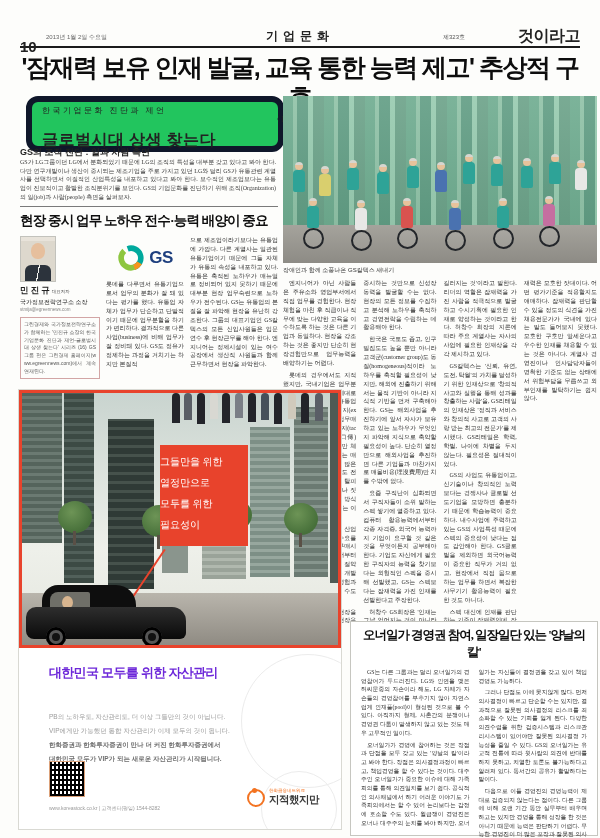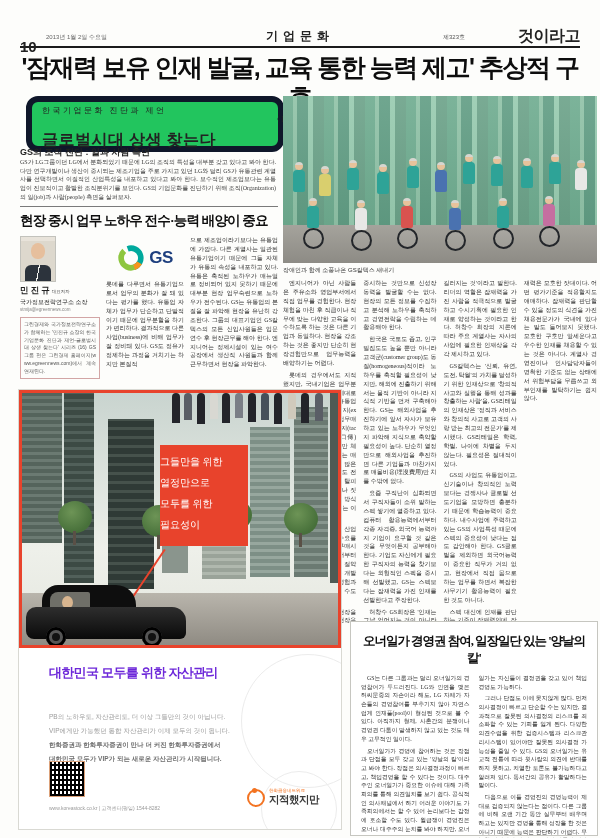--- a/index.html
+++ b/index.html
@@ -99,21 +99,21 @@
       repeating-linear-gradient(90deg,#000 0 2px,#fff 2px 4px);background-size:100% 100%;}
   .site{position:absolute;left:30px;bottom:18px;font:5px "Liberation Sans",sans-serif;color:#9a9a9a;}
   .hanwha{position:absolute;right:22px;bottom:22px;display:flex;align-items:center;gap:4px;}
   .hglyph{width:14px;height:14px;border:2.5px solid #f37321;border-radius:50%;position:relative;}
   .hglyph::after{content:"";position:absolute;left:3px;top:-3px;width:5px;height:5px;border-radius:50%;background:#f37321;}
   .hstack{text-align:left;}
   .hsmall{display:block;font:4.5px "Liberation Sans",sans-serif;color:#f37321;}
   .hbrand{display:block;font:800 10.5px "Liberation Sans",sans-serif;color:#3a3a3a;letter-spacing:-.5px;}
   
   .barticle{position:absolute;left:350px;top:621px;width:248px;height:215px;border:1px solid #c6c6c0;
-            background:#fff;box-sizing:border-box;padding:11px 10px;}
+            background:#fff;box-sizing:border-box;padding:5px 10px;}
   .btitle{font:900 12.5px "Liberation Serif",serif;letter-spacing:-1px;color:#0d0d0d;text-align:center;}
   .bcols{margin-top:7px;height:172px;overflow:hidden;column-count:2;column-gap:9px;column-fill:auto;
          font:5.8px/1.5 "Liberation Serif",serif;color:#2c2c2c;text-align:justify;word-break:break-all;}
 </style>
 </head>
 <body>
 
 <div id="page">
 
   <div class="hdr">

